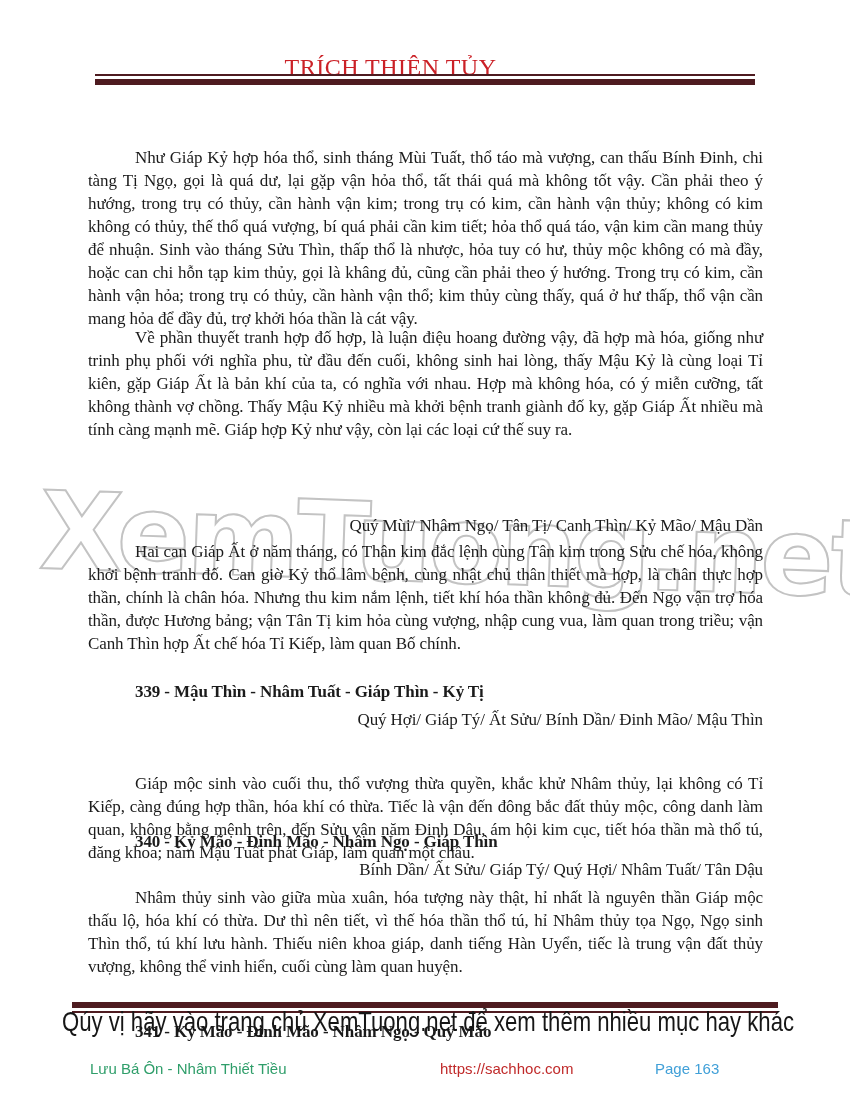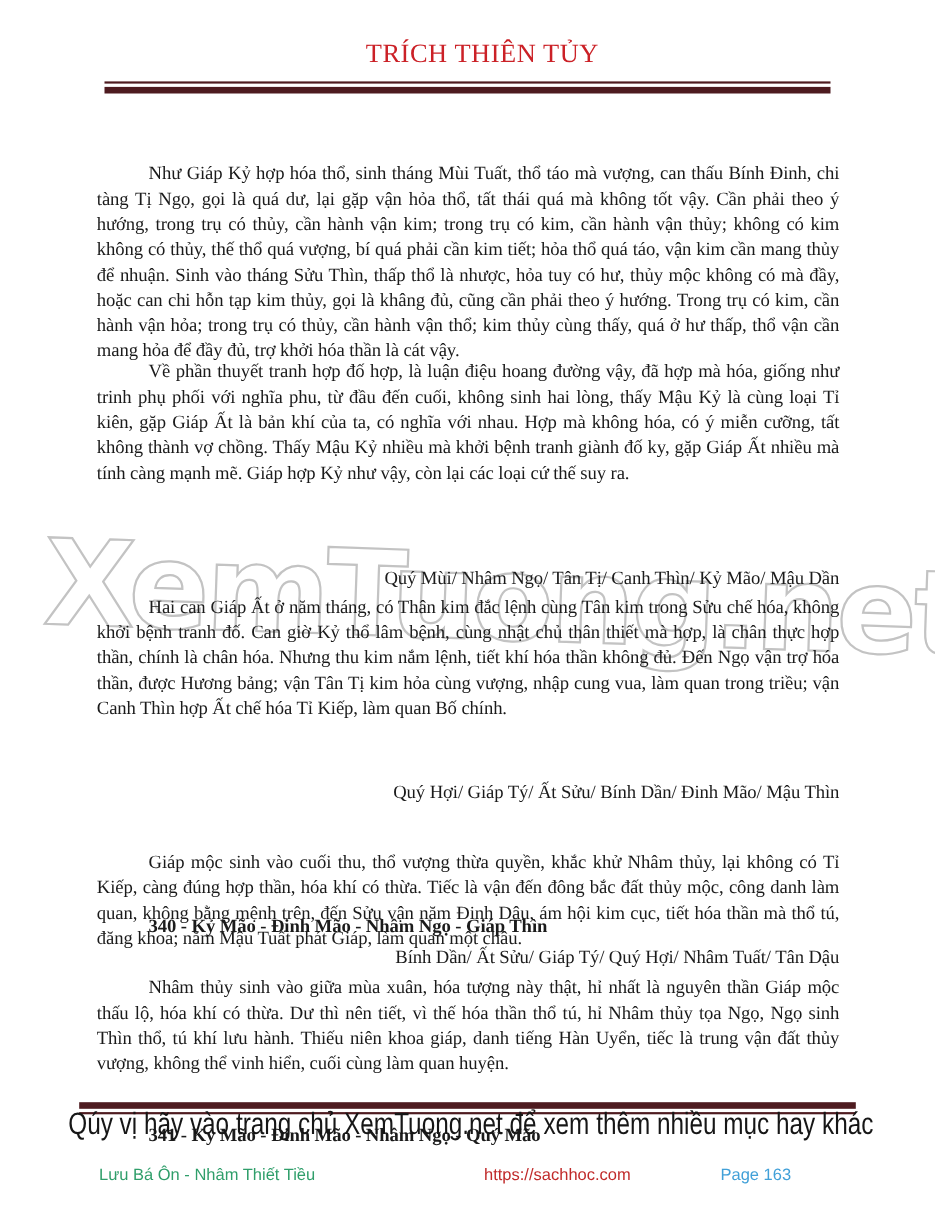--- a/index.html
+++ b/index.html
@@ -12,29 +12,28 @@
     width: 850px;
     height: 1100px;
     background: #ffffff;
     overflow: hidden;
     font-family: "Liberation Serif", serif;
     color: #1b1b1b;
   }
   
   .page-title {
     position: absolute;
-    top: 36px;
+    top: 54px;
     left: 0;
     width: 781px;
     text-align: center;
     font-size: 24px;
     letter-spacing: 0.5px;
     color: #cb2127;
     z-index: 2;
-    margin-left: 48px;
   }
   .rule {
     position: absolute;
     z-index: 2;
   }
   .rule .thin  { height: 2px; background: #4e1b20; }
   .rule .gap   { height: 3px; background: transparent; }
   .rule .thick { height: 6px; background: #4e1b20; }
   .header-rule { top: 74px; left: 95px; width: 660px; }
   .footer-rule { top: 1002px; left: 72px; width: 706px; }
@@ -123,20 +122,21 @@
     <div class="gap"></div>
     <div class="thick"></div>
   </div>
 
   <div class="tblock indent b-p2">Như Giáp Kỷ hợp hóa thổ, sinh tháng Mùi Tuất, thổ táo mà vượng, can thấu Bính Đinh, chi tàng Tị Ngọ, gọi là quá dư, lại gặp vận hỏa thổ, tất thái quá mà không tốt vậy. Cần phải theo ý hướng, trong trụ có thủy, cần hành vận kim; trong trụ có kim, cần hành vận thủy; không có kim không có thủy, thế thổ quá vượng, bí quá phải cần kim tiết; hỏa thổ quá táo, vận kim cần mang thủy để nhuận. Sinh vào tháng Sửu Thìn, thấp thổ là nhược, hỏa tuy có hư, thủy mộc không có mà đầy, hoặc can chi hỗn tạp kim thủy, gọi là khâng đủ, cũng cần phải theo ý hướng. Trong trụ có kim, cần hành vận hỏa; trong trụ có thủy, cần hành vận thổ; kim thủy cùng thấy, quá ở hư thấp, thổ vận cần mang hỏa để đầy đủ, trợ khởi hóa thần là cát vậy.</div>
   <div class="tblock indent b-p3">Về phần thuyết tranh hợp đố hợp, là luận điệu hoang đường vậy, đã hợp mà hóa, giống như trinh phụ phối với nghĩa phu, từ đầu đến cuối, không sinh hai lòng, thấy Mậu Kỷ là cùng loại Tỉ kiên, gặp Giáp Ất là bản khí của ta, có nghĩa với nhau. Hợp mà không hóa, có ý miễn cưỡng, tất không thành vợ chồng. Thấy Mậu Kỷ nhiều mà khởi bệnh tranh giành đố ky, gặp Giáp Ất nhiều mà tính càng mạnh mẽ. Giáp hợp Kỷ như vậy, còn lại các loại cứ thế suy ra.</div>
 
   <div class="tblock pillars b-l338">Quý Mùi/ Nhâm Ngọ/ Tân Tị/ Canh Thìn/ Kỷ Mão/ Mậu Dần</div>
   <div class="tblock indent b-p338">Hai can Giáp Ất ở năm tháng, có Thân kim đắc lệnh cùng Tân kim trong Sửu chế hóa, không khởi bệnh tranh đố. Can giờ Kỷ thổ lâm bệnh, cùng nhật chủ thân thiết mà hợp, là chân thực hợp thần, chính là chân hóa. Nhưng thu kim nắm lệnh, tiết khí hóa thần không đủ. Đến Ngọ vận trợ hóa thần, được Hương bảng; vận Tân Tị kim hỏa cùng vượng, nhập cung vua, làm quan trong triều; vận Canh Thìn hợp Ất chế hóa Tỉ Kiếp, làm quan Bố chính.</div>
 
+  <div class="tblock heading b-h339">339 - Mậu Thìn - Nhâm Tuất - Giáp Thìn - Kỷ Tị</div>
   <div class="tblock pillars b-l339">Quý Hợi/ Giáp Tý/ Ất Sửu/ Bính Dần/ Đinh Mão/ Mậu Thìn</div>
   <div class="tblock indent b-p339">Giáp mộc sinh vào cuối thu, thổ vượng thừa quyền, khắc khử Nhâm thủy, lại không có Tỉ Kiếp, càng đúng hợp thần, hóa khí có thừa. Tiếc là vận đến đông bắc đất thủy mộc, công danh làm quan, không bằng mệnh trên, đến Sửu vận năm Đinh Dậu, ám hội kim cục, tiết hóa thần mà thổ tú, đăng khoa; năm Mậu Tuất phát Giáp, làm quan một châu.</div>
 
   <div class="tblock heading b-h340">340 - Kỷ Mão - Đinh Mão - Nhâm Ngọ - Giáp Thìn</div>
   <div class="tblock pillars b-l340">Bính Dần/ Ất Sửu/ Giáp Tý/ Quý Hợi/ Nhâm Tuất/ Tân Dậu</div>
   <div class="tblock indent b-p340">Nhâm thủy sinh vào giữa mùa xuân, hóa tượng này thật, hỉ nhất là nguyên thần Giáp mộc thấu lộ, hóa khí có thừa. Dư thì nên tiết, vì thế hóa thần thổ tú, hỉ Nhâm thủy tọa Ngọ, Ngọ sinh Thìn thổ, tú khí lưu hành. Thiếu niên khoa giáp, danh tiếng Hàn Uyển, tiếc là trung vận đất thủy vượng, không thể vinh hiển, cuối cùng làm quan huyện.</div>
 
   <div class="tblock heading b-h341">341 - Kỷ Mão - Đinh Mão - Nhâm Ngọ - Quý Mão</div>
 
   <div class="rule footer-rule">

